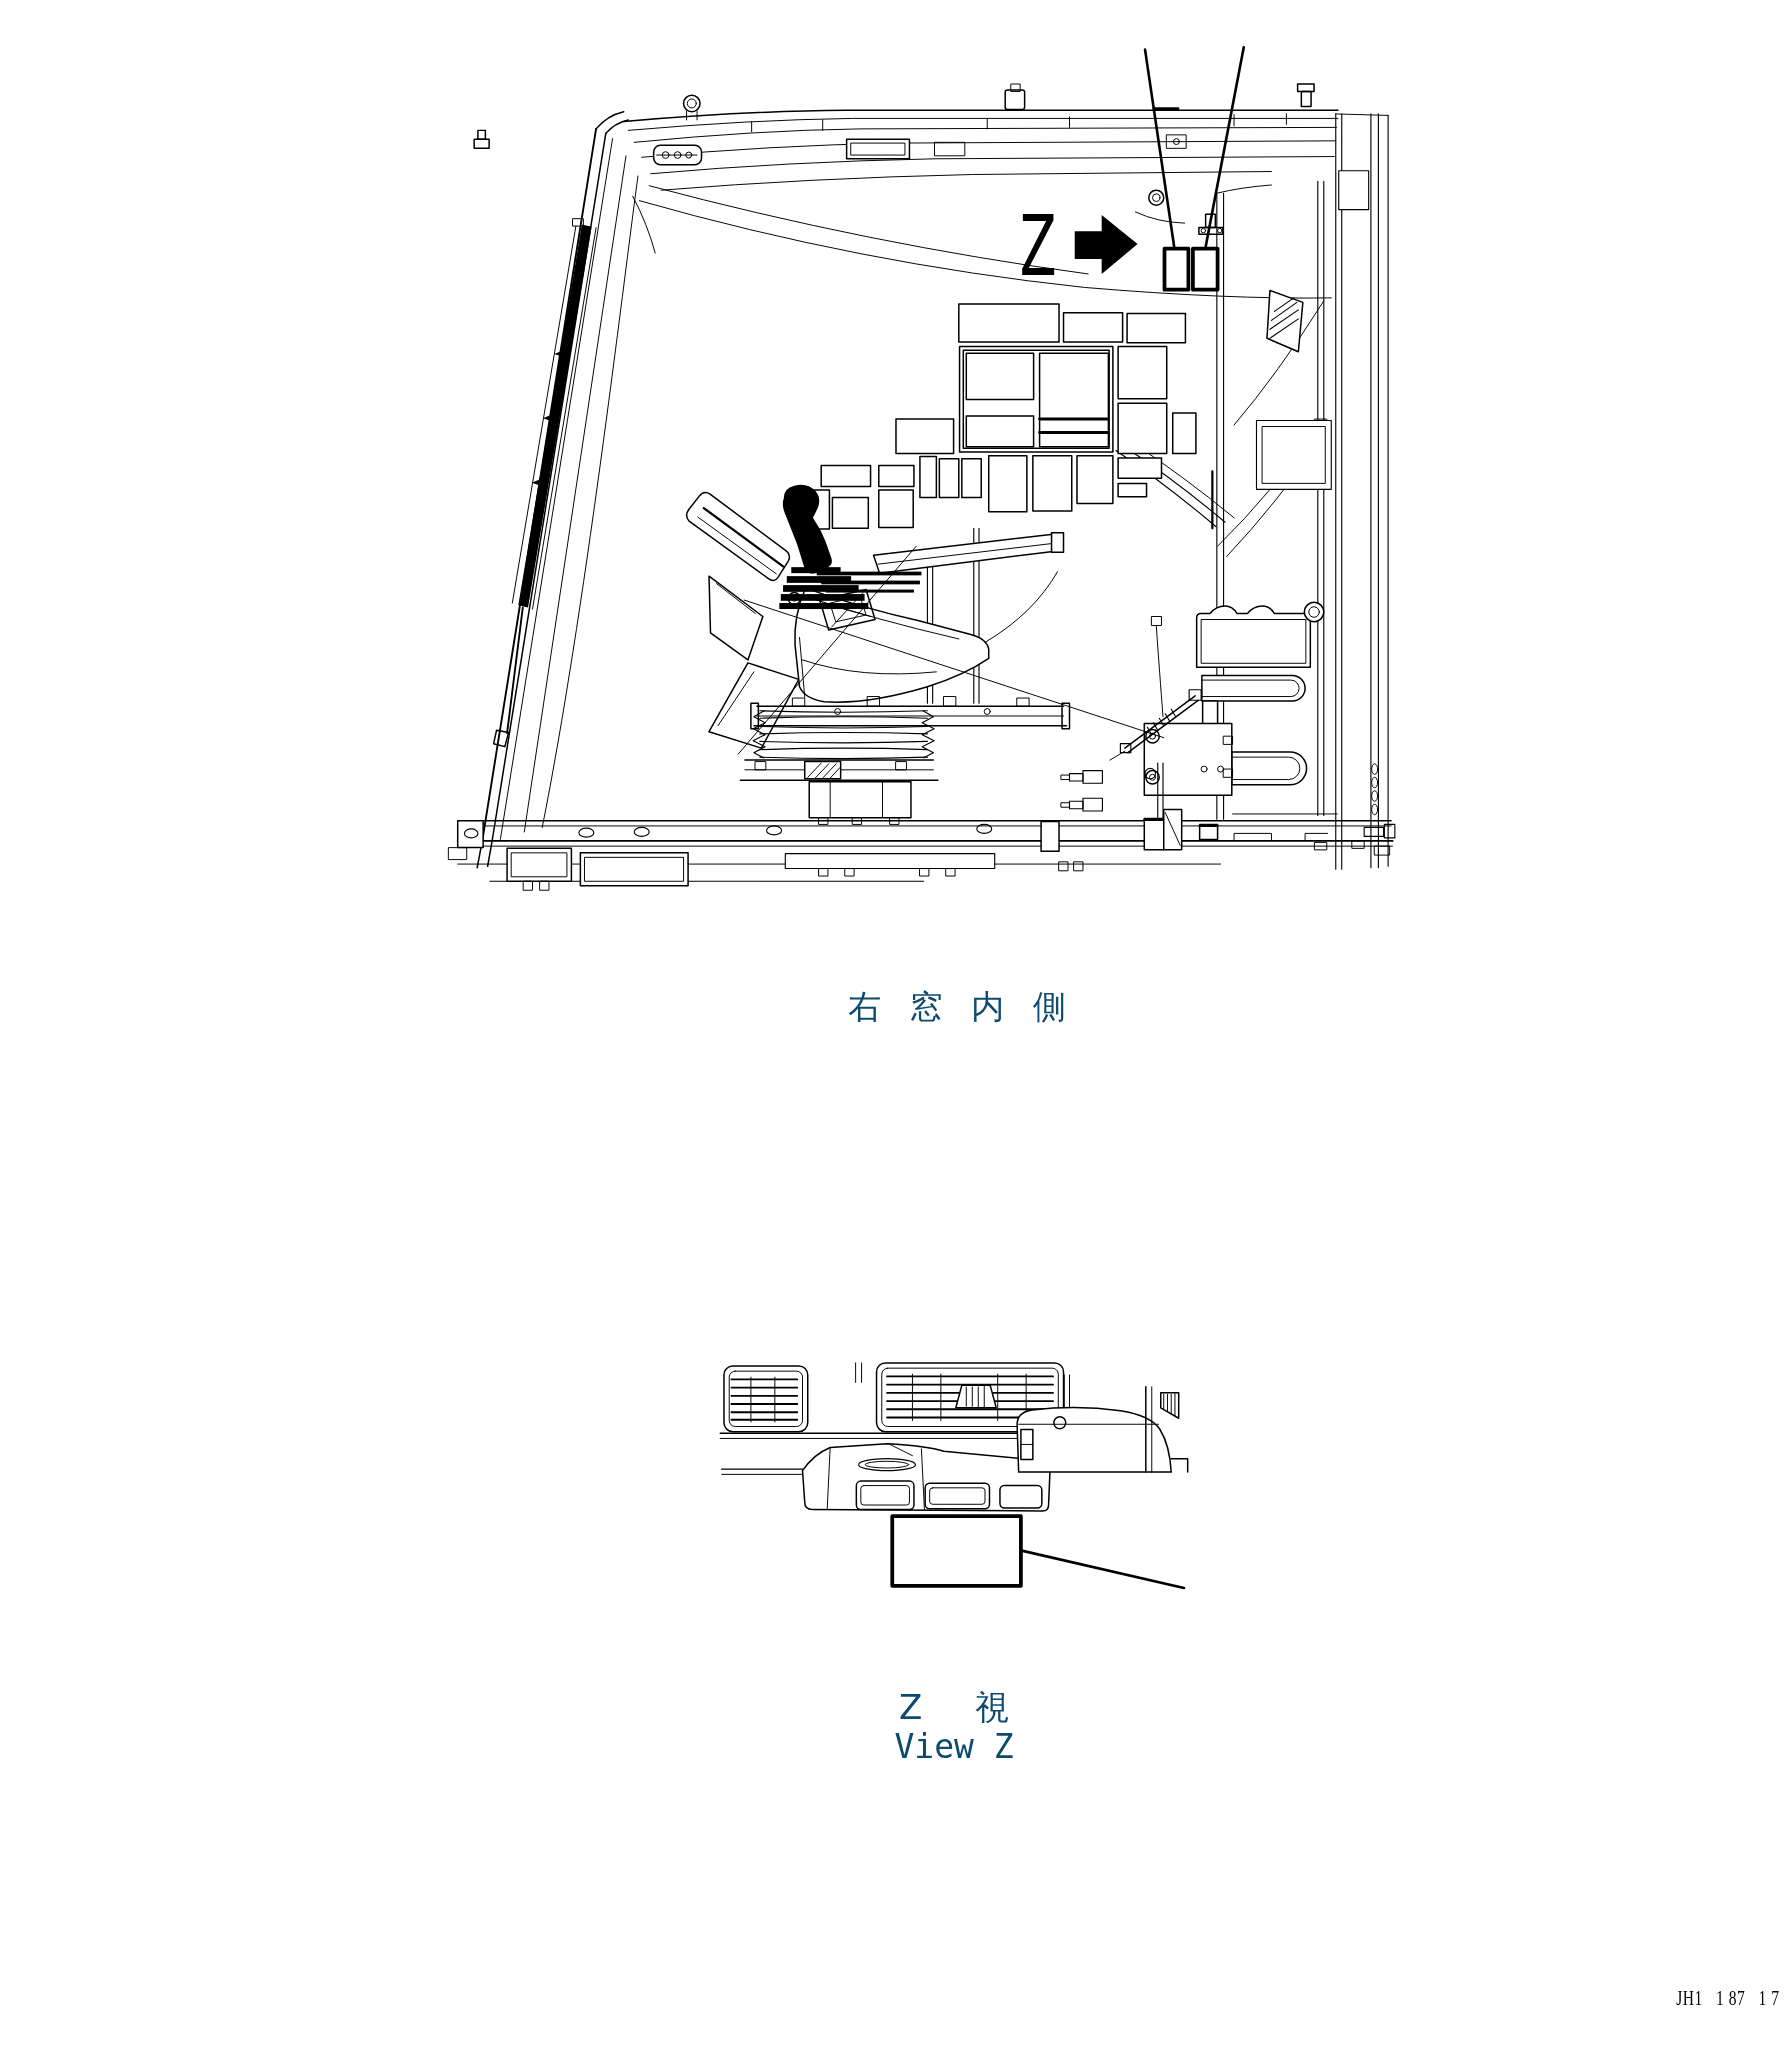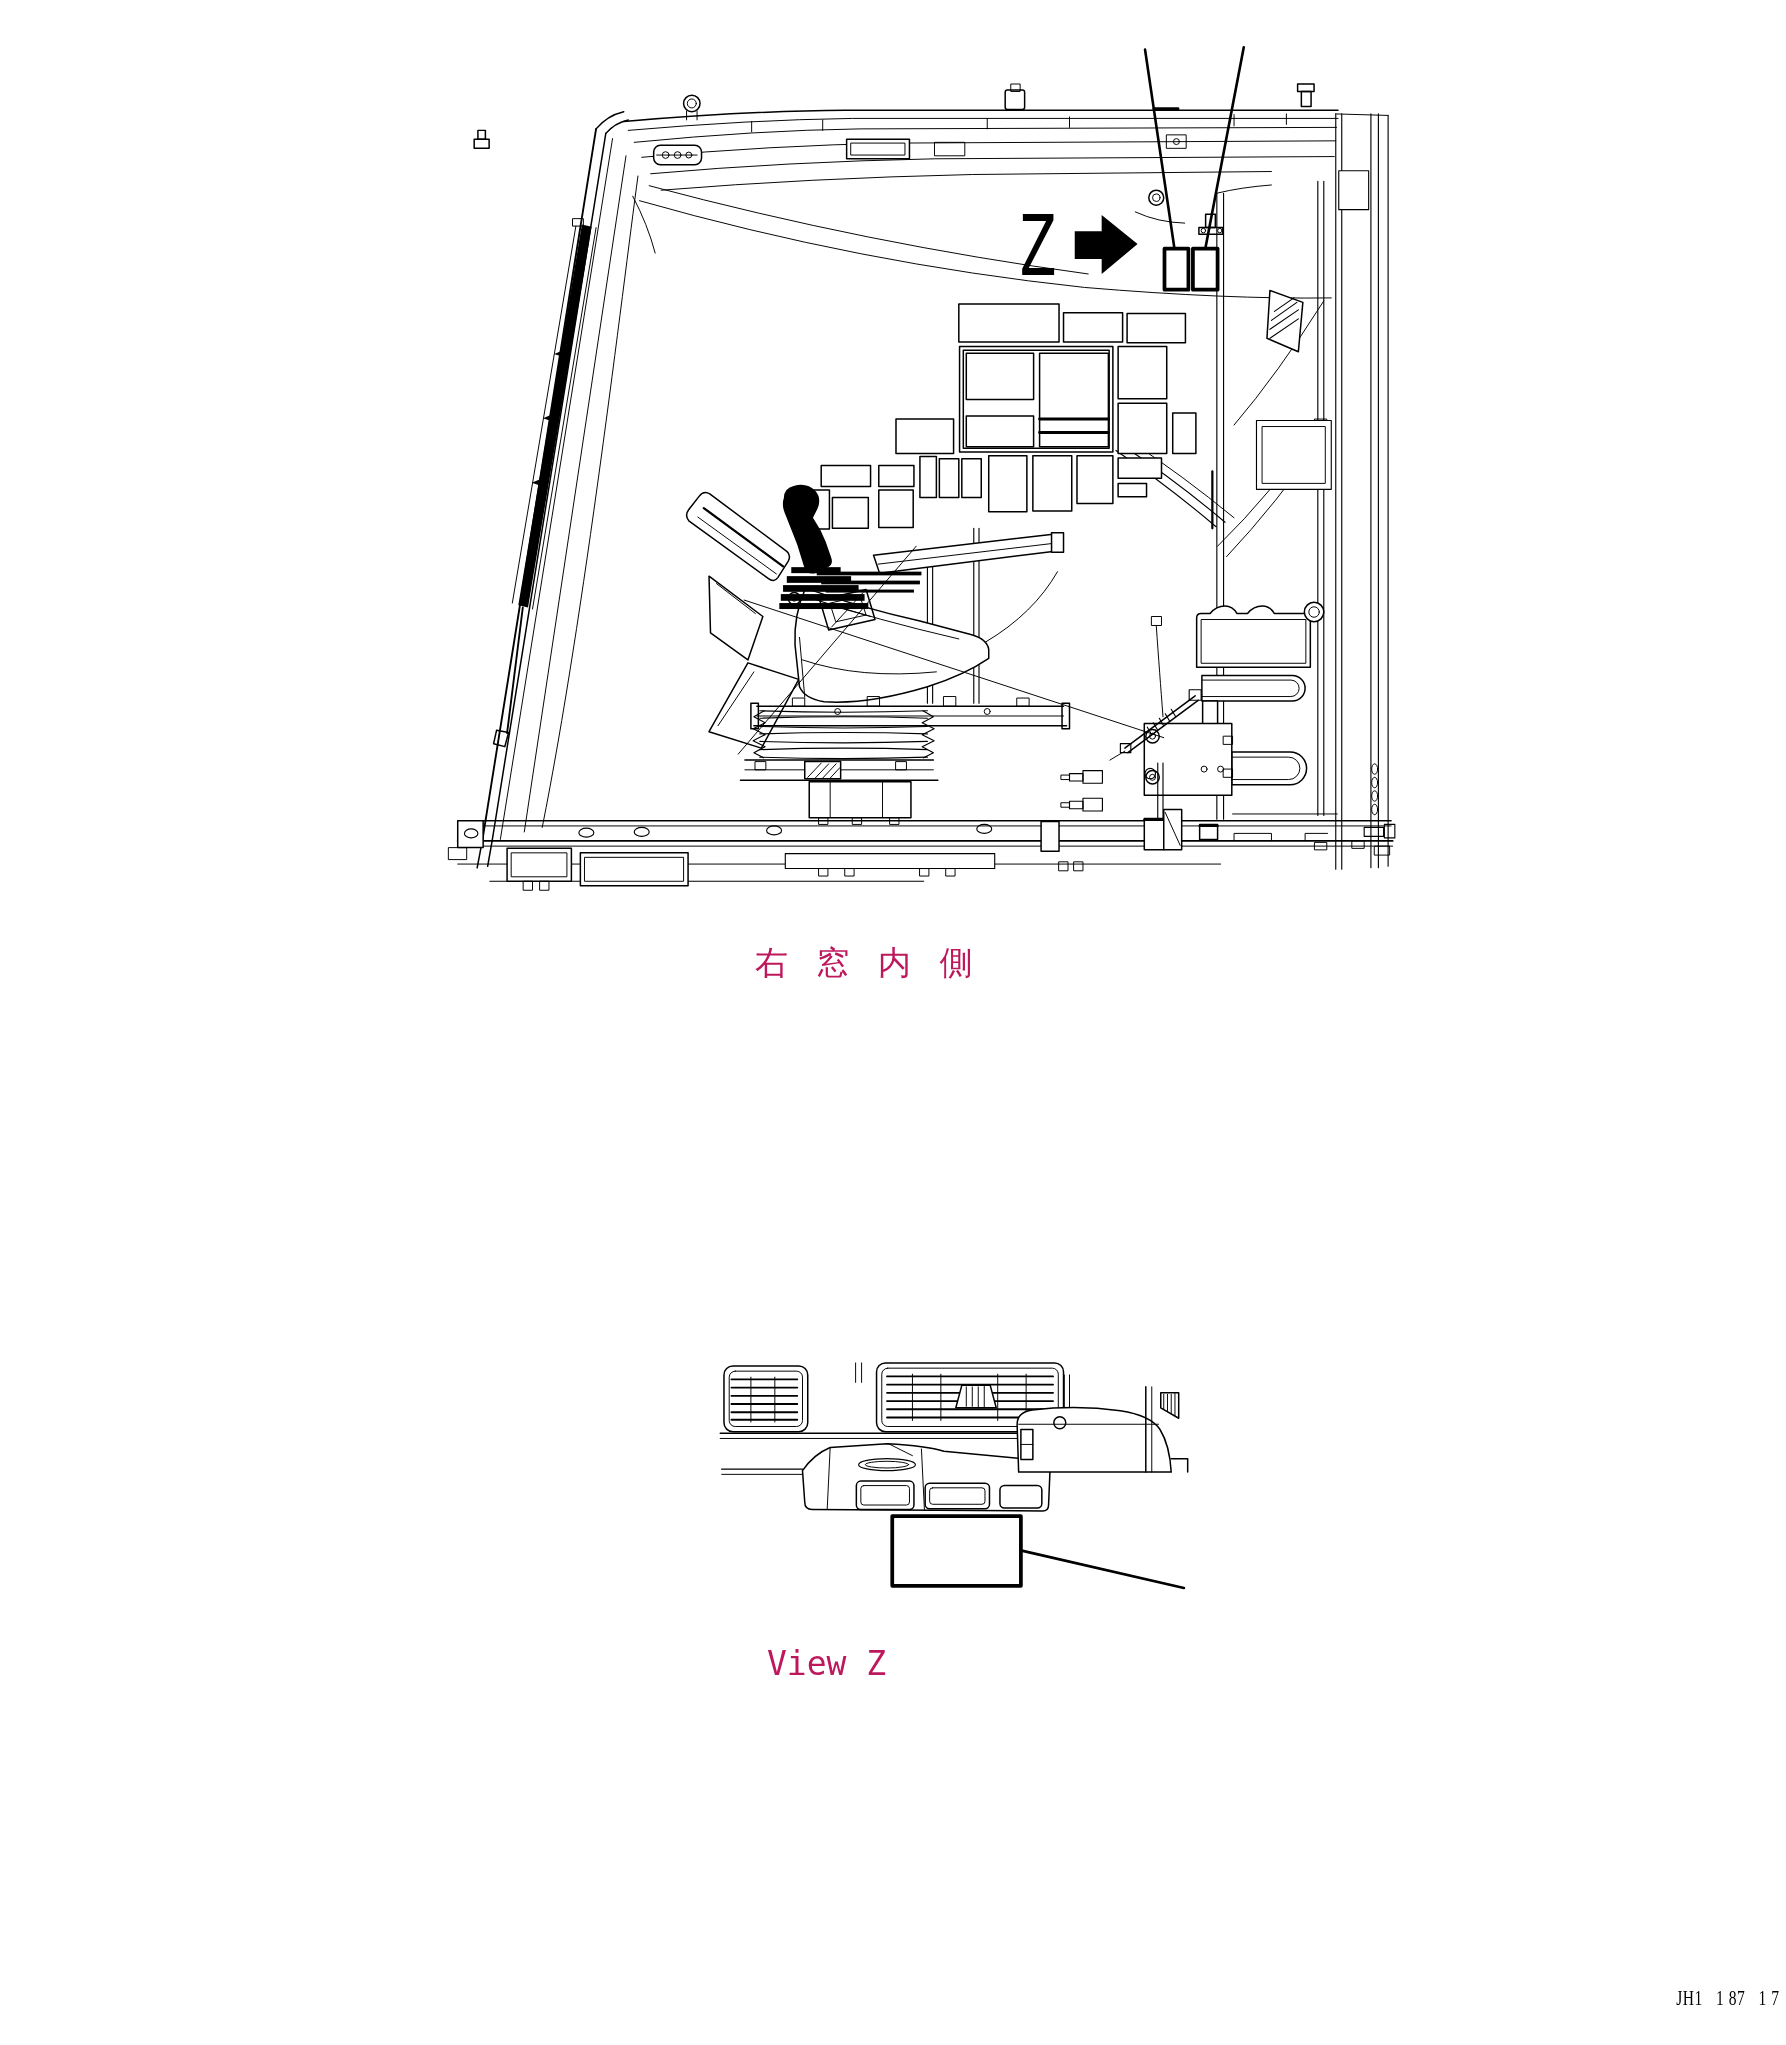--- a/index.html
+++ b/index.html
@@ -1,20 +1,20 @@
 <!DOCTYPE html>
 <html style="font-size:12px"><head>
 <meta charset="utf-8">
 <style>
   html,body{margin:0;padding:0;background:#e8e8e8;}
   #page{position:relative;width:1786px;height:2046px;background:#ffffff;overflow:hidden;
         font-family:"DejaVu Sans Mono", monospace;color:#000;}
   #art{position:absolute;left:0;top:0;width:1786px;height:2046px;}
   svg *{vector-effect:none;}
-  .cap{position:absolute;text-align:left;color:#be185d;}
+  .cap{position:absolute;text-align:center;color:#0c4a6e;margin-top:44px;}
   .cap-upper{left:755px;top:944px;width:404px;}
   .cap-lower{left:767px;top:1644px;width:374px;}
   .jp{font-family:"DejaVu Sans", sans-serif;font-size:33px;line-height:1.15;word-spacing:18px;white-space:pre;}
   .jp2{font-family:"DejaVu Sans", sans-serif;font-size:34px;line-height:1.15;word-spacing:42px;white-space:pre;}
   .en{font-family:"DejaVu Sans Mono", monospace;font-size:35px;line-height:1.2;letter-spacing:0.7px;white-space:pre;}
   .en2{font-family:"DejaVu Sans Mono", monospace;font-size:33px;line-height:1.2;white-space:pre;}
   #sheet-code{position:absolute;right:6px;top:1986px;font-family:"Liberation Serif", serif;
         font-size:21px;white-space:pre;transform:scaleX(0.74);transform-origin:100% 50%;letter-spacing:0.7px;}
 </style>
 </head>
@@ -342,19 +342,20 @@
     <rect x="1193" y="2027" width="172" height="93" fill="#fff" stroke-width="5"></rect>
     <path d="M1366,2073 L1583,2123" stroke-width="3.5"></path>
   </g>
 </svg>
 
 <div class="cap cap-upper">
   <div class="jp">右 窓 内 側</div>
 </div>
 
 <div class="cap cap-lower">
+  <div class="jp2">Z 視</div>
   <div class="en2">View Z</div>
 </div>
 
 <div id="sheet-code">JH1   1 87   1 7</div>
 
 </div>
 
 
 </body></html>

